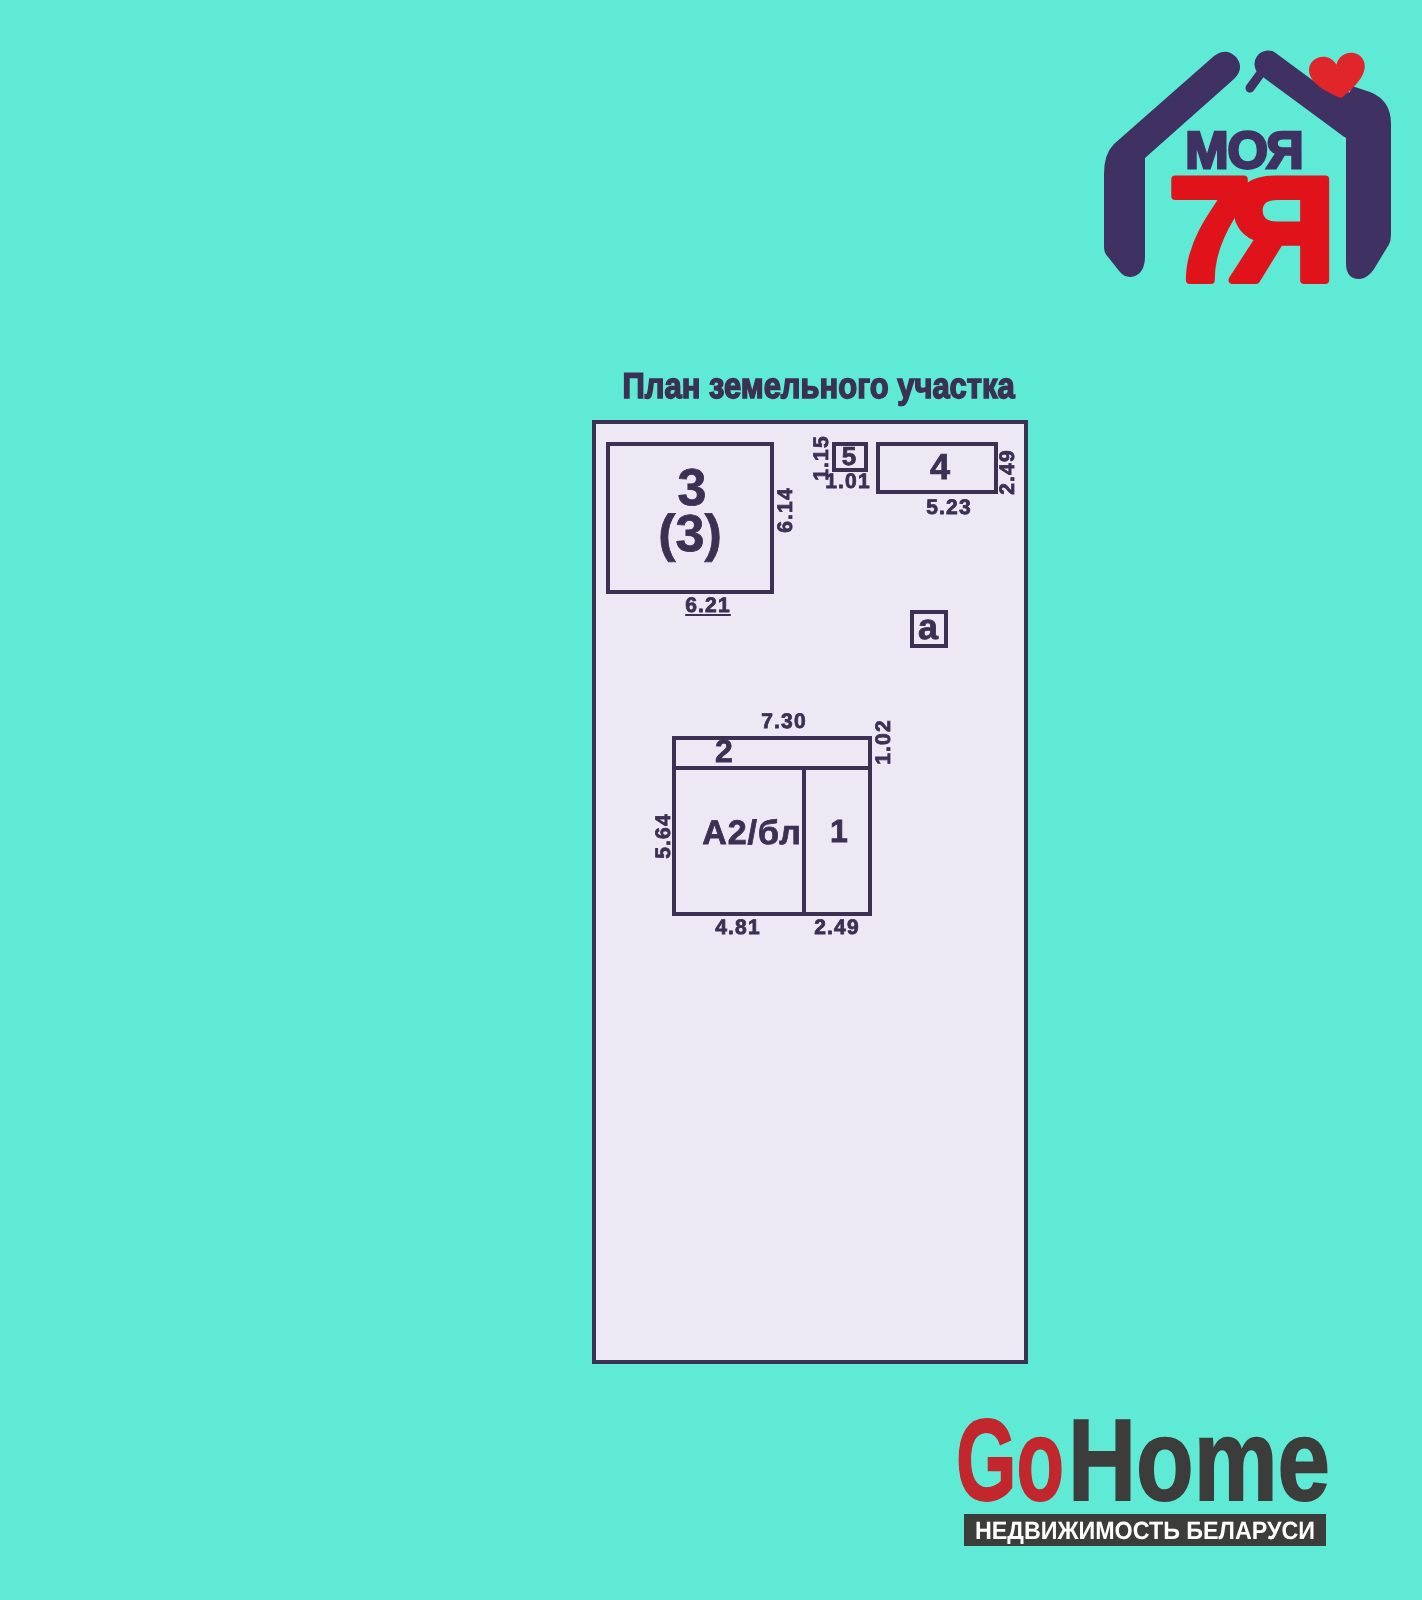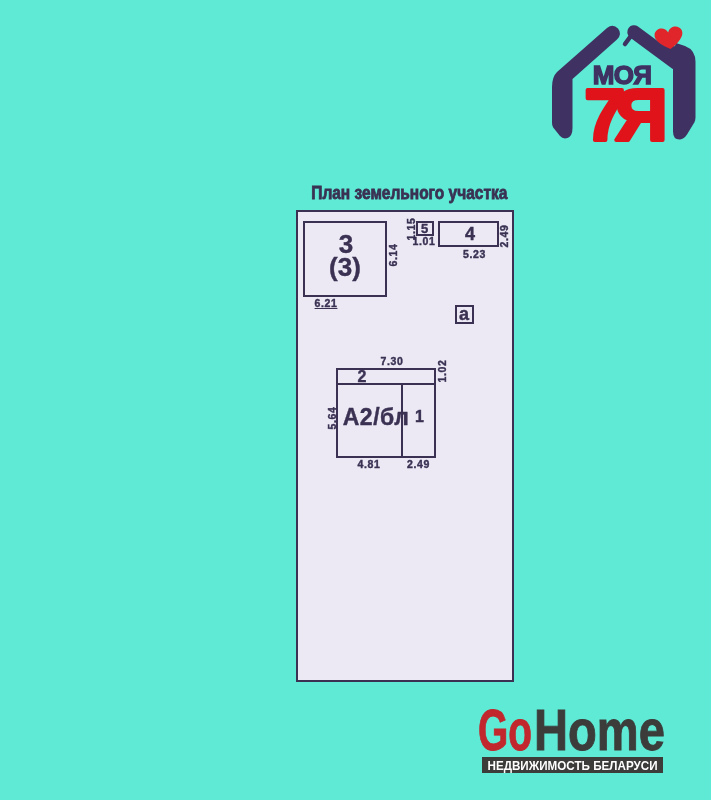--- a/index.html
+++ b/index.html
@@ -38,21 +38,21 @@
   <div class="abs" style="left:296px;top:183px;width:218px;text-align:center;font-size:18px;font-weight:bold;white-space:nowrap;transform:scaleX(0.86);transform-origin:center top;-webkit-text-stroke:0.8px #3a3153;">План земельного участка</div>
 
   <div class="abs" style="left:296px;top:210px;width:218px;height:472px;border:2.5px solid #3a3153;background:#ece9f4;box-sizing:border-box;"></div>
 
   <div class="bld" style="left:303px;top:221px;width:84px;height:76px;"></div>
 
   <div class="dim ctr" style="left:346px;top:244px;font-size:26px;letter-spacing:0;">3</div>
 
   <div class="dim ctr" style="left:345px;top:267px;font-size:26px;letter-spacing:0;">(3)</div>
 
-  <div class="dim ctr" style="left:326px;top:303px;text-decoration:underline;">6.21</div>
+  <div class="dim ctr" style="left:354px;top:303px;text-decoration:underline;">6.21</div>
 
   <div class="dim rot" style="left:392.5px;top:255px;">6.14</div>
 
   <div class="bld" style="left:416px;top:221px;width:18px;height:15px;"></div>
 
   <div class="dim ctr" style="left:424.5px;top:228px;font-size:13px;letter-spacing:0;">5</div>
 
   <div class="dim rot" style="left:410.5px;top:228.5px;">1.15</div>
 
   <div class="dim ctr" style="left:424px;top:241px;">1.01</div>
@@ -70,21 +70,21 @@
   <div class="dim ctr" style="left:464px;top:313.5px;font-size:18px;letter-spacing:0;">а</div>
 
   <div class="bld" style="left:336px;top:368px;width:100px;height:90px;"></div>
 
   <div class="bld" style="left:336px;top:368px;width:100px;height:17px;"></div>
 
   <div class="dim ctr" style="left:362px;top:377px;font-size:16px;letter-spacing:0;">2</div>
 
   <div class="abs" style="left:401px;top:385px;width:2px;height:73px;background:#3a3153;"></div>
 
-  <div class="dim ctr" style="left:376px;top:417px;font-size:23px;letter-spacing:0.5px;">А2/бл</div>
+  <div class="dim ctr" style="left:376px;top:417px;font-size:17px;letter-spacing:0.5px;">А2/бл</div>
 
   <div class="dim ctr" style="left:419.5px;top:417px;font-size:16px;letter-spacing:0;">1</div>
 
   <div class="dim ctr" style="left:392px;top:361px;">7.30</div>
 
   <div class="dim rot" style="left:442px;top:371px;">1.02</div>
 
   <div class="dim rot" style="left:331.5px;top:418px;">5.64</div>
 
   <div class="dim ctr" style="left:369px;top:464px;">4.81</div>

